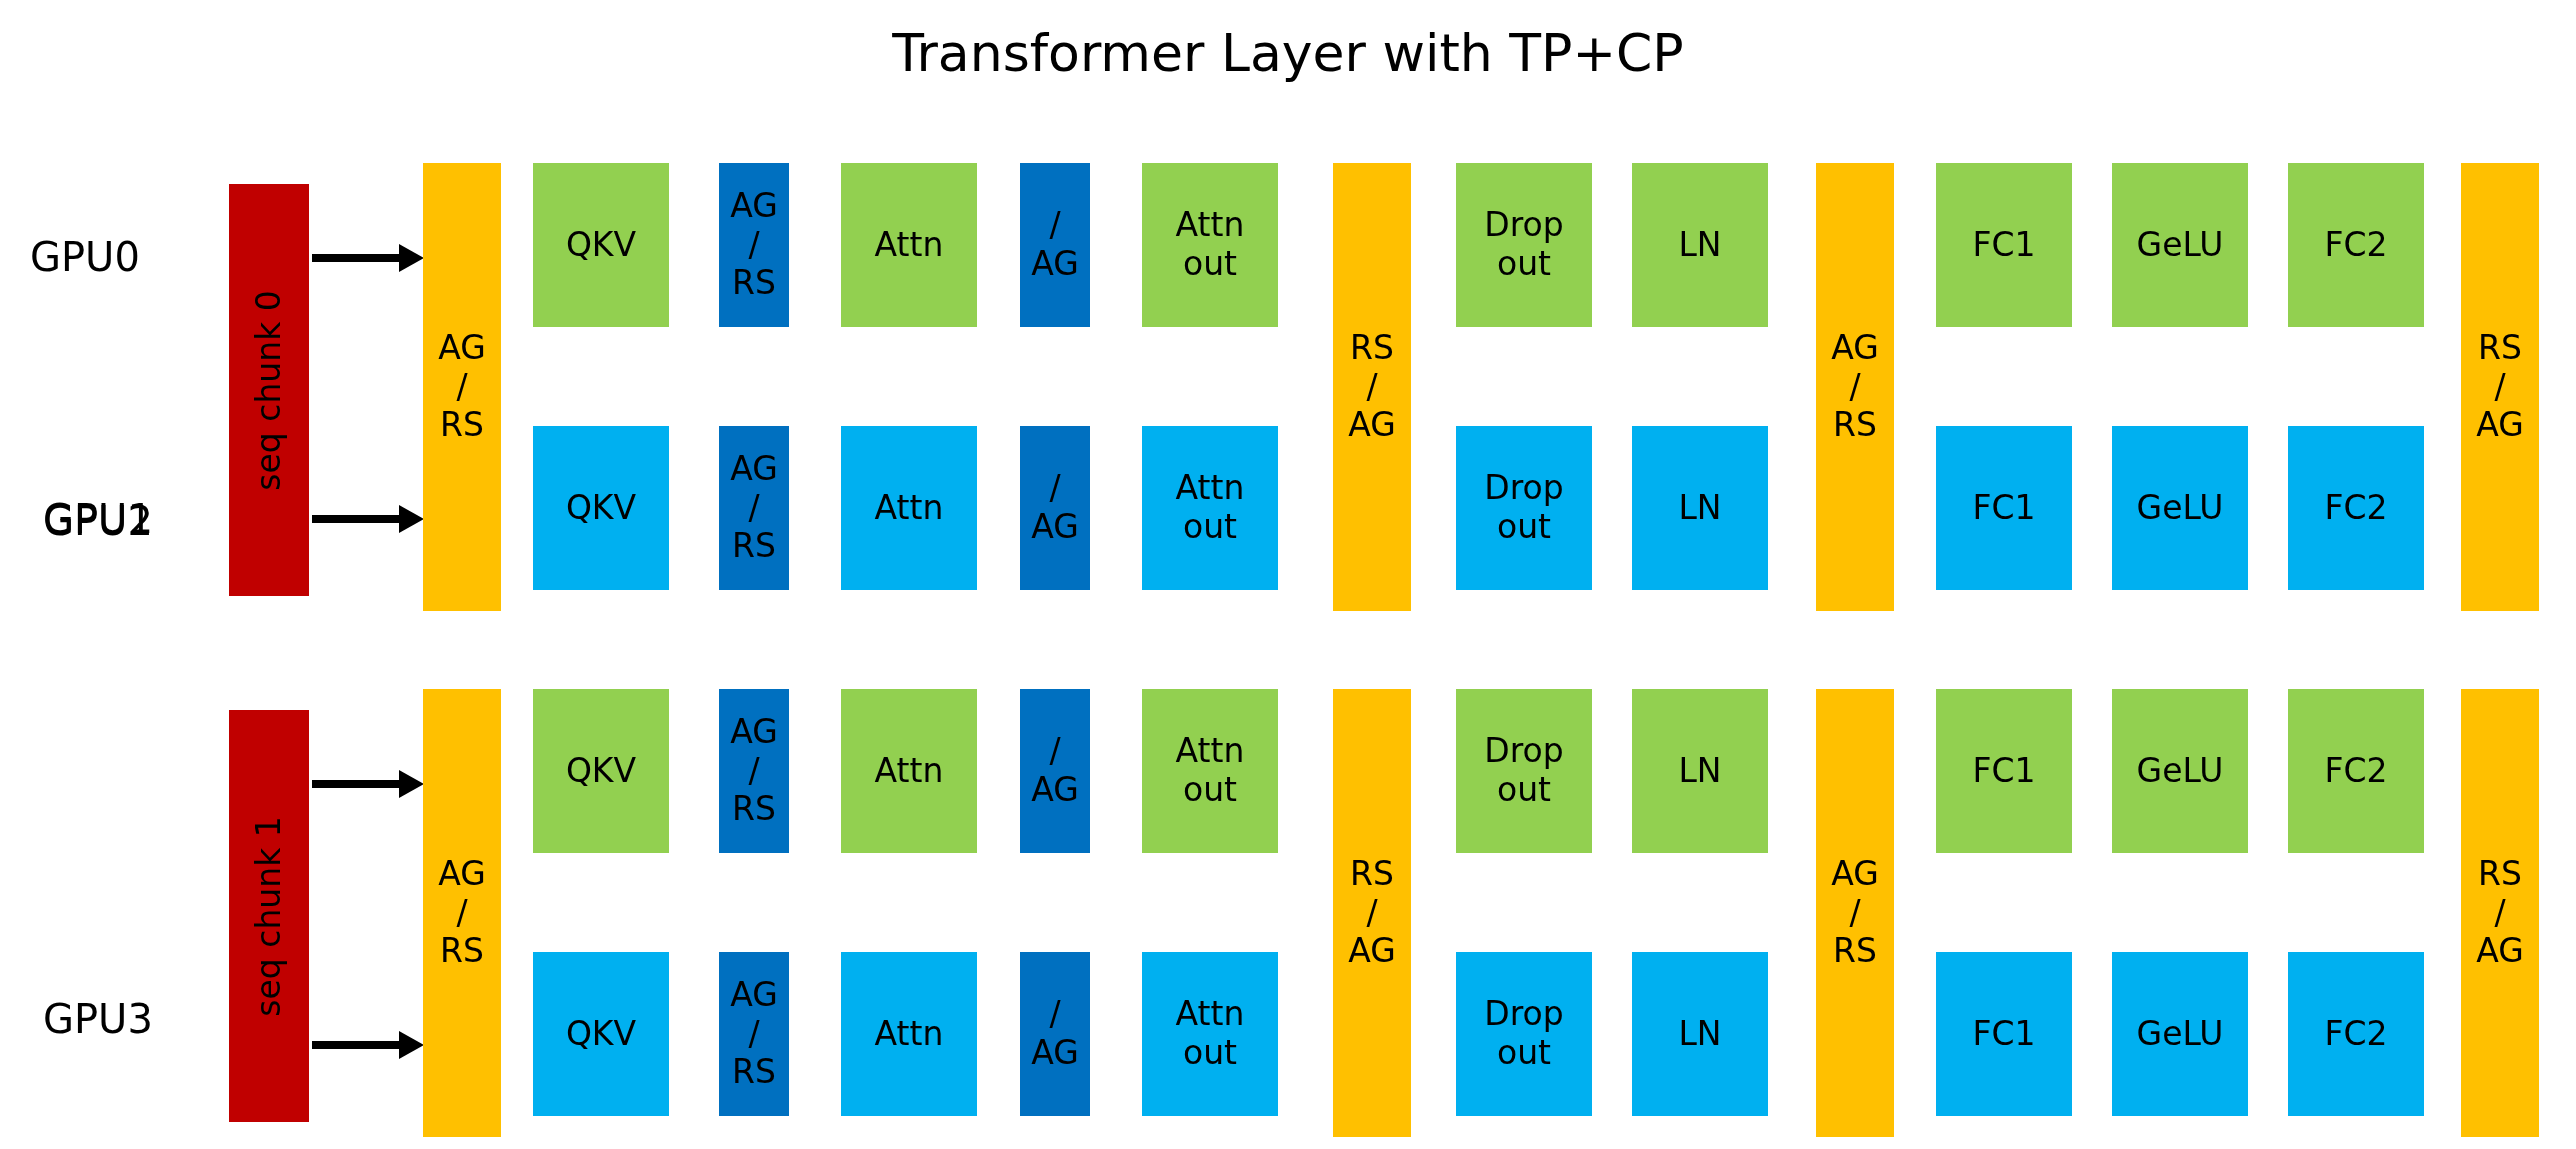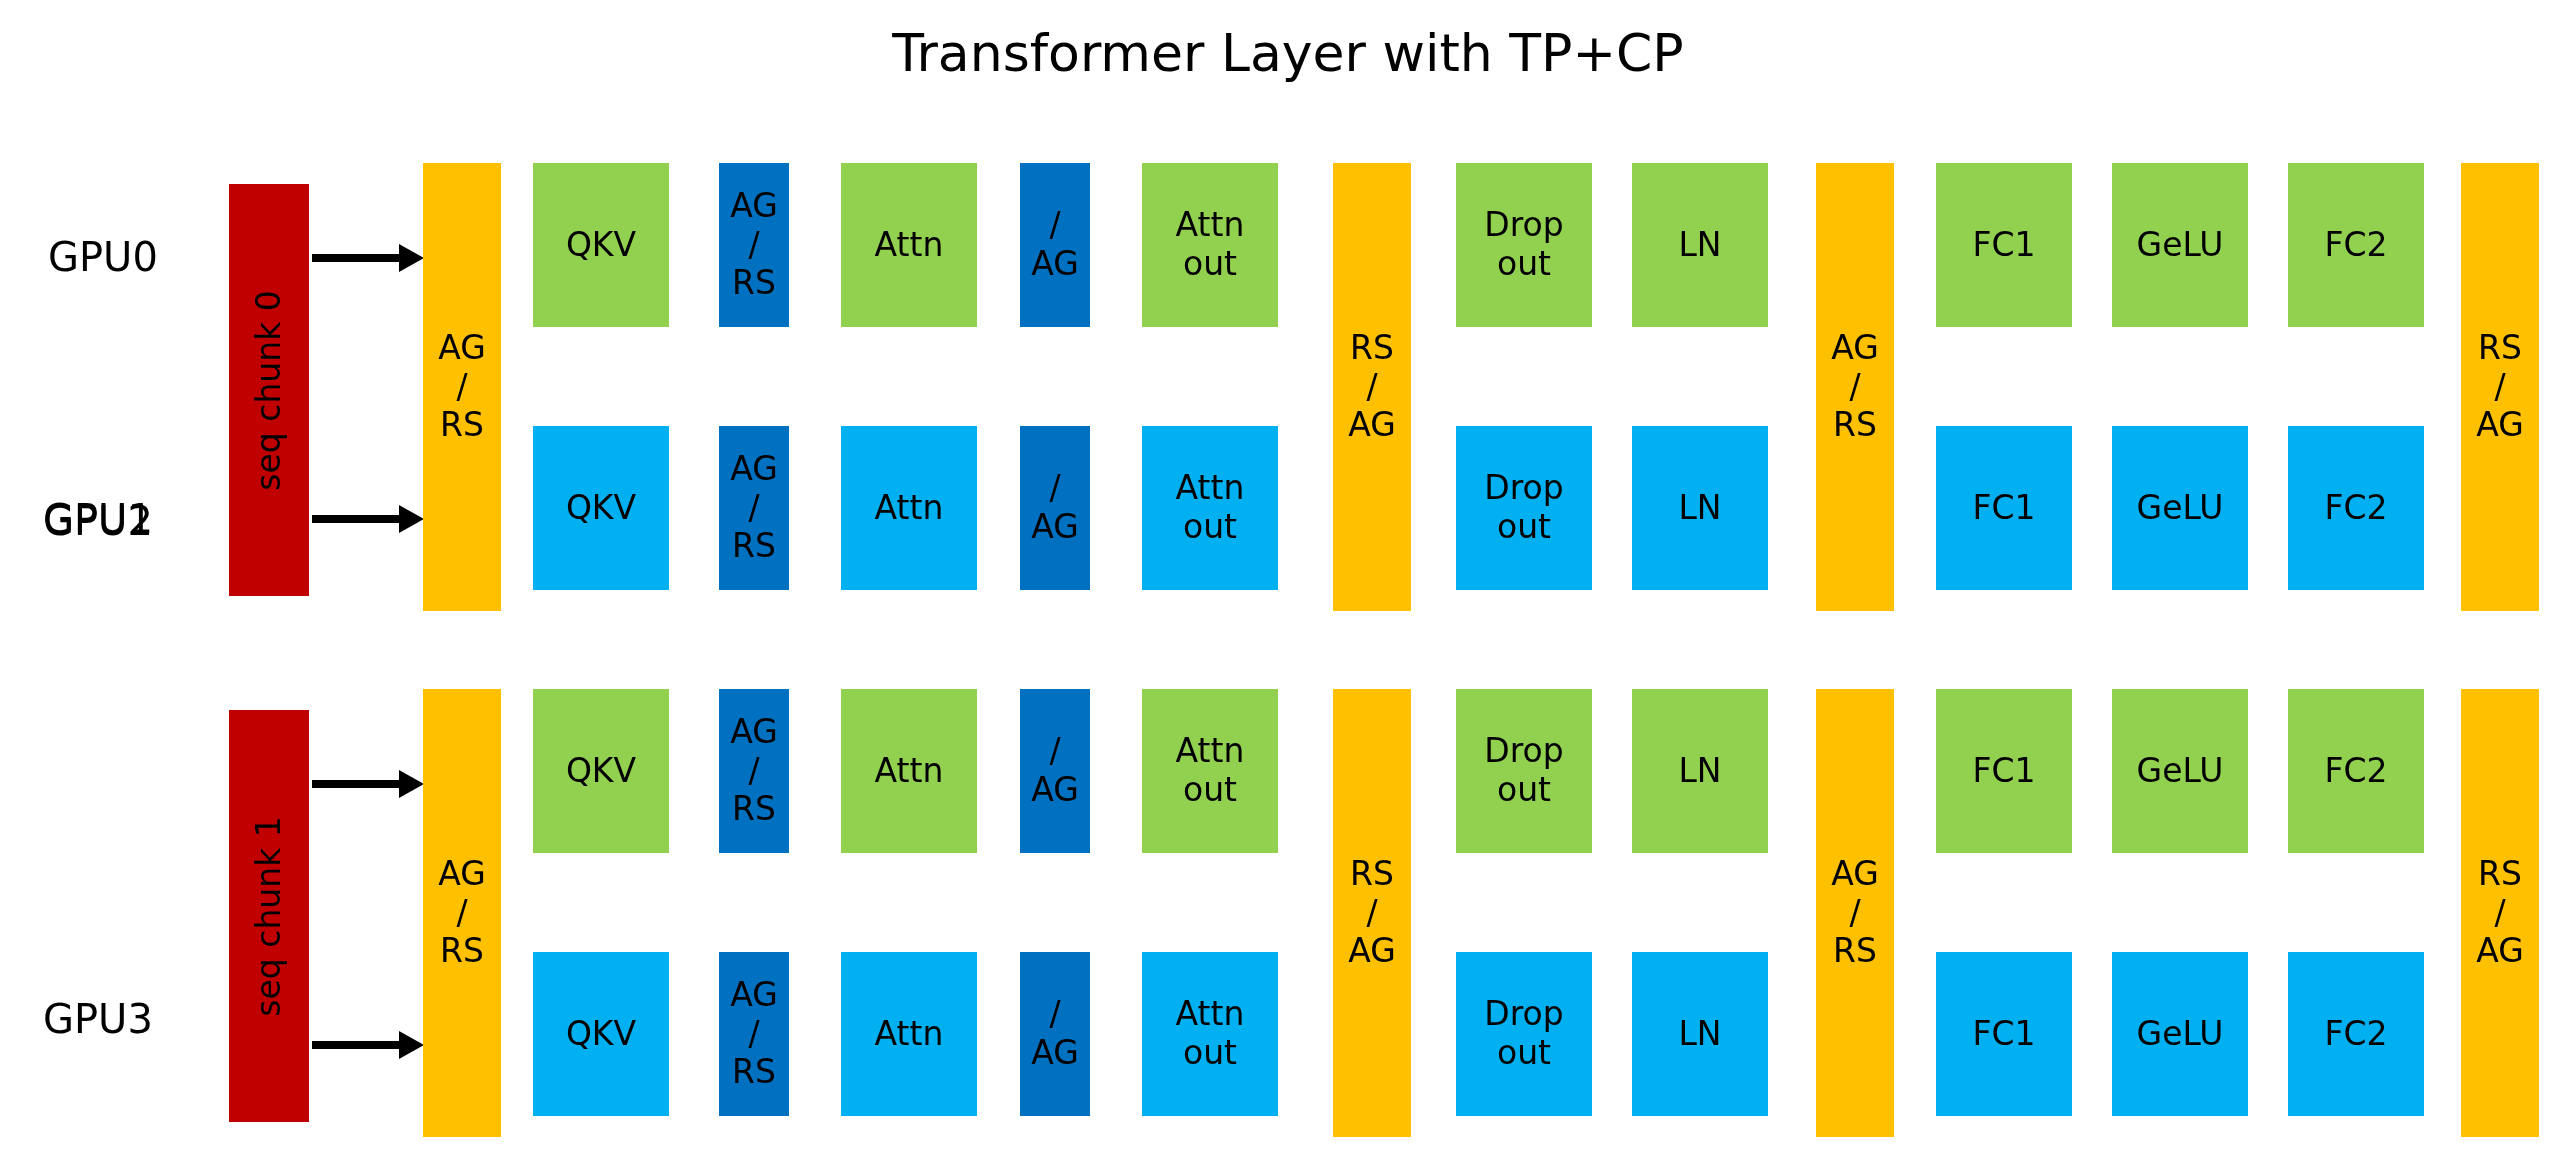--- a/index.html
+++ b/index.html
@@ -92,21 +92,21 @@
     border-left: 25px solid #000000;
   }
 </style>
 </head>
 <body>
 
 <div id="stage">
 
   <div class="title">Transformer Layer with TP+CP</div>
 
-  <div class="gpu-label" style="left:48px; top:234px;">GPU0</div>
+  <div class="gpu-label" style="left:30px; top:234px;">GPU0</div>
   <div class="gpu-label" style="left:43px; top:496px;">GPU1</div>
 
   <div class="blk c-red seqchunk" style="left:229px; top:184px; width:80px; height:412px;">
     <span class="lbl">seq chunk 0</span>
   </div>
 
   <div class="arrow" style="left:312px; top:252px; width:112px;">
     <div class="shaft" style="width:90px;"></div>
     <div class="head" style="left:87px;"></div>
   </div>

